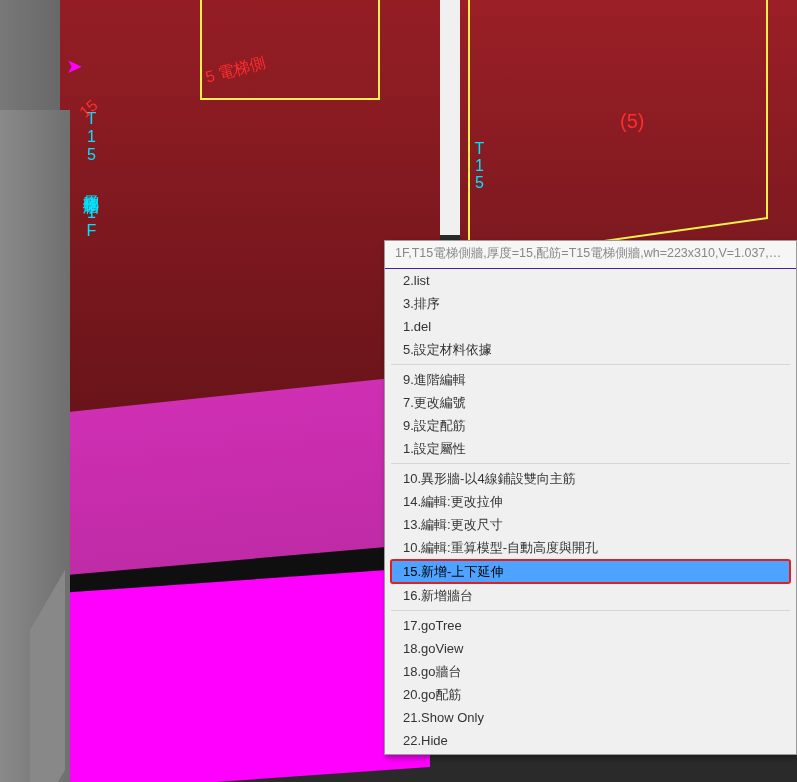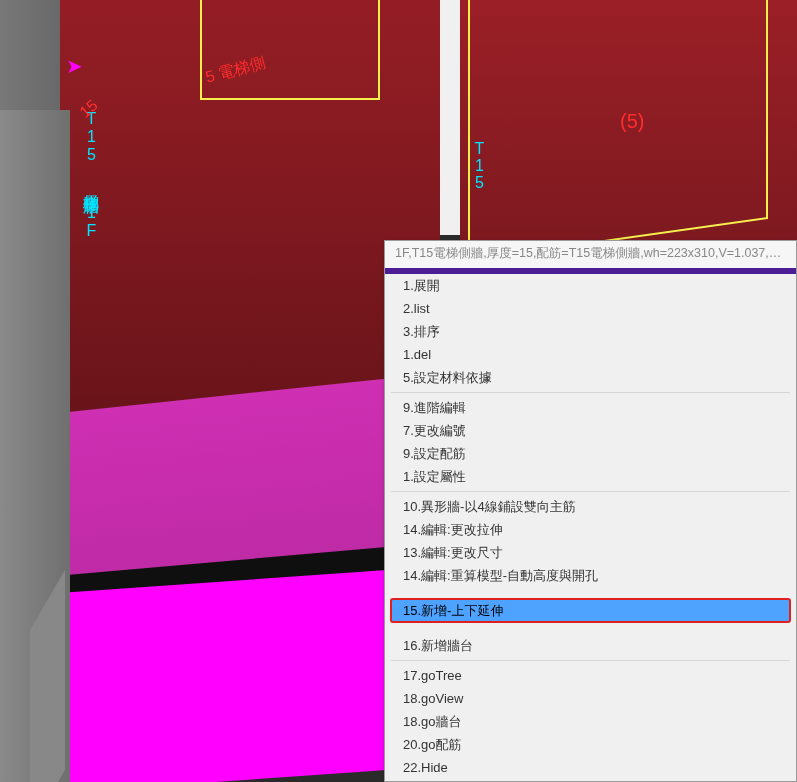--- a/index.html
+++ b/index.html
@@ -61,41 +61,41 @@
     color: #333;
     padding-bottom: 2px;
   }
   .context-menu .title-row {
     padding: 4px 10px 6px 10px;
     color: #888;
     font-size: 12.5px;
     white-space: nowrap;
     overflow: hidden;
     text-overflow: ellipsis;
-    border-bottom: 6px solid #4c1d95;
+    border-bottom: 1px solid #4c1d95;
     background: #f6f6f6;
   }
   .menu-item {
     padding: 3px 0 3px 18px;
     line-height: 17px;
     cursor: default;
     white-space: nowrap;
   }
   .menu-sep {
     height: 1px;
     background: #d6d6d6;
     margin: 3px 6px 3px 6px;
   }
   .menu-item.highlight {
     background: #4da3ff;
     color: #000;
     position: relative;
     outline: 2px solid #e02020;
     outline-offset: -1px;
-    margin: 12px 6px;
+    margin: 1px 6px;
     padding-left: 12px;
     border-radius: 2px;
   }
 </style>
 </head>
 <body>
 
 <div class="viewport">
   <div class="scene">
     <div class="block dark-red1"></div>
@@ -118,40 +118,40 @@
     <div class="anno t2">T15</div>
     <div class="anno red t3">5 電梯側</div>
     <div class="anno red t4">15</div>
     <div class="anno red t5">(5)</div>
     <div class="arrow">➤</div>
   </div>
 
   <div class="context-menu">
     <div class="title-row">1F,T15電梯側牆,厚度=15,配筋=T15電梯側牆,wh=223x310,V=1.037,Type</div>
 
-    <div class="menu-item">1.展開</div>
     <div class="menu-item">2.list</div>
     <div class="menu-item">3.排序</div>
     <div class="menu-item">1.del</div>
     <div class="menu-item">5.設定材料依據</div>
     <div class="menu-sep"></div>
 
     <div class="menu-item">9.進階編輯</div>
     <div class="menu-item">7.更改編號</div>
     <div class="menu-item">9.設定配筋</div>
     <div class="menu-item">1.設定屬性</div>
     <div class="menu-sep"></div>
 
     <div class="menu-item">10.異形牆-以4線鋪設雙向主筋</div>
     <div class="menu-item">14.編輯:更改拉伸</div>
     <div class="menu-item">13.編輯:更改尺寸</div>
-    <div class="menu-item">14.編輯:重算模型-自動高度與開孔</div>
+    <div class="menu-item">10.編輯:重算模型-自動高度與開孔</div>
     <div class="menu-item highlight">15.新增-上下延伸</div>
     <div class="menu-item">16.新增牆台</div>
     <div class="menu-sep"></div>
 
     <div class="menu-item">17.goTree</div>
     <div class="menu-item">18.goView</div>
     <div class="menu-item">18.go牆台</div>
     <div class="menu-item">20.go配筋</div>
+    <div class="menu-item">21.Show Only</div>
     <div class="menu-item">22.Hide</div>
   </div>
 </div>
 
 </body></html>

